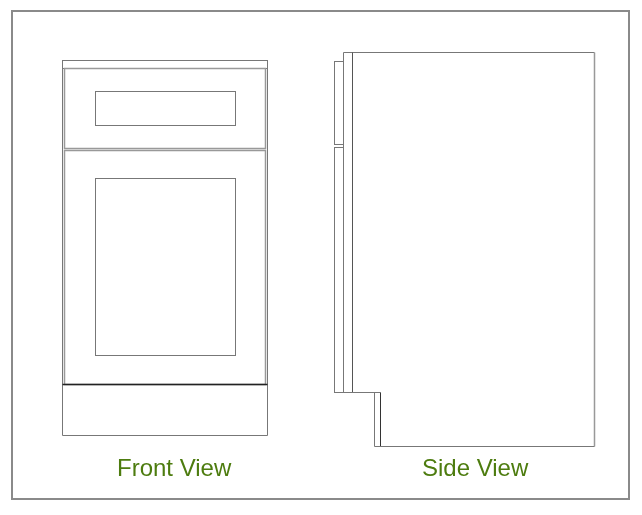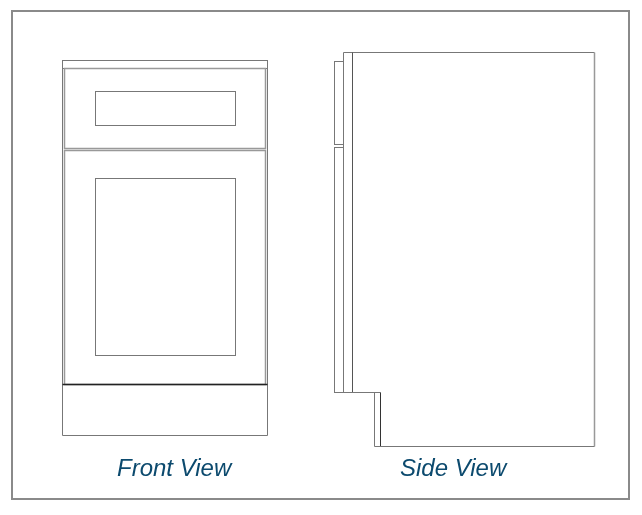--- a/index.html
+++ b/index.html
@@ -1,21 +1,21 @@
 <!DOCTYPE html>
 <html><head>
   <meta charset="utf-8">
   <style>
     html, body { margin: 0; padding: 0; background: #ffffff; }
     body { width: 642px; height: 515px; position: relative; overflow: hidden; }
     .abs { position: absolute; box-sizing: border-box; }
     .frame { left: 11px; top: 10px; width: 619px; height: 490px; border: 2px solid #8a8a8a; }
     .label {
-      position: absolute; font-family: "Liberation Sans", sans-serif; font-style: italic;
-      font-size: 24px; color: #0c4a6e; white-space: nowrap; line-height: 1;
+      position: absolute; font-family: "Liberation Sans", sans-serif; 
+      font-size: 24px; color: #4d7c0f; white-space: nowrap; line-height: 1;
     }
     svg { position: absolute; left: 0; top: 0; }
   </style>
 </head>
 <body>
 
 <div class="abs frame"></div>
 
 <svg width="642" height="515" viewBox="0 0 642 515">
 
@@ -54,13 +54,13 @@
     <line x1="334.5" y1="392.5" x2="380.5" y2="392.5"></line>
 
     <line x1="374.5" y1="392.5" x2="374.5" y2="446.5"></line>
     <line x1="380.5" y1="392.5" x2="380.5" y2="446.5" stroke="#333"></line>
 
     <line x1="374.5" y1="446.5" x2="594.5" y2="446.5"></line>
   </g>
 </svg>
 
 <div class="label" style="left:117px; top:456px;">Front View</div>
-<div class="label" style="left:400px; top:456px;">Side View</div>
+<div class="label" style="left:422px; top:456px;">Side View</div>
 
 </body></html>

